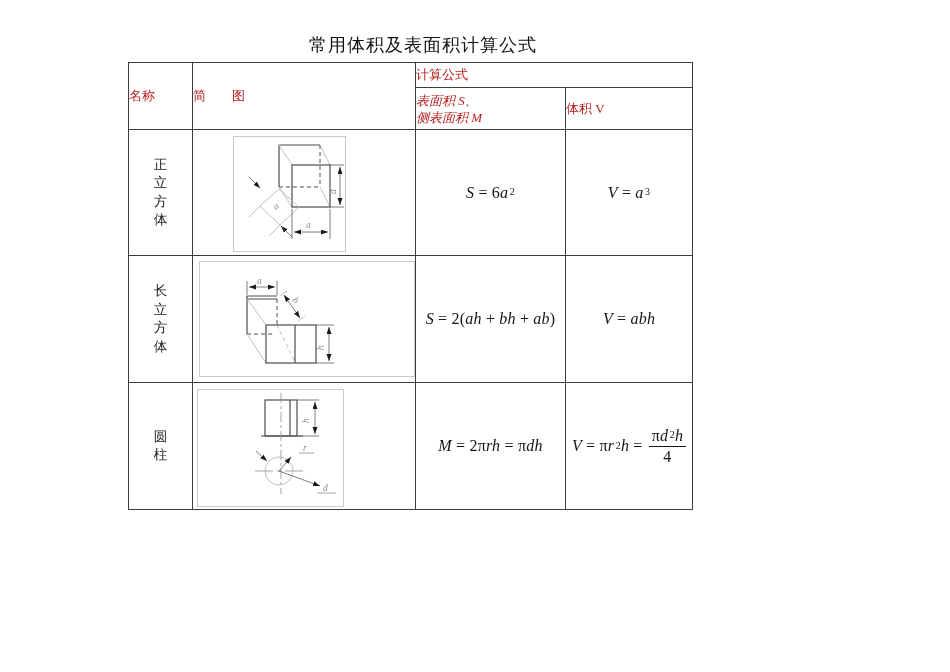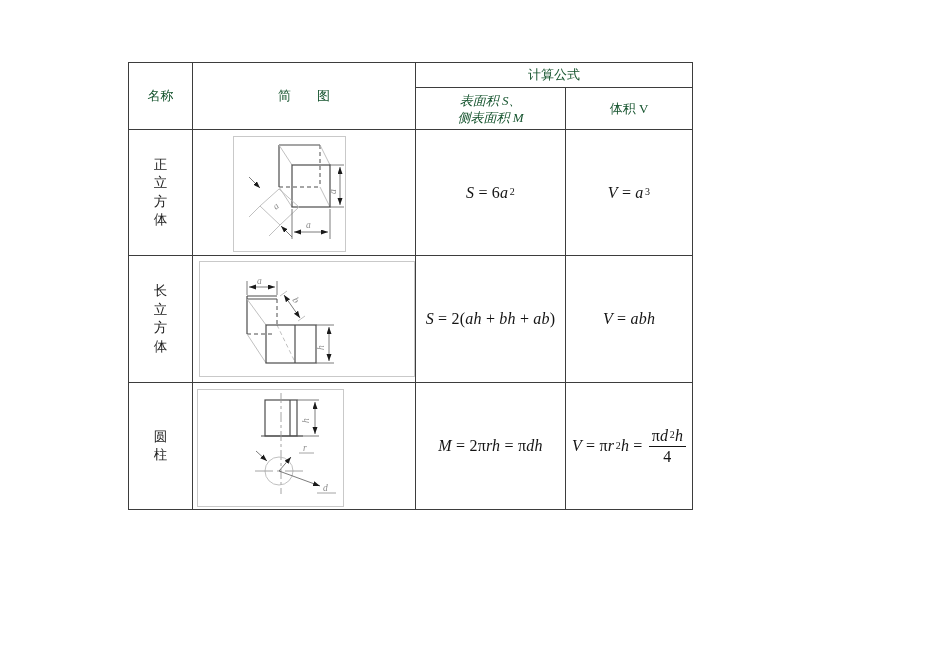--- a/index.html
+++ b/index.html
@@ -3,21 +3,21 @@
 <meta charset="utf-8">
 <style>
   html,body{margin:0;padding:0;background:#fff;}
   .page{position:relative;width:950px;height:672px;background:#ffffff;overflow:hidden;
         font-family:"Liberation Serif","DejaVu Serif",serif;color:#1a1a1a;}
   .title{position:absolute;top:33px;left:0;width:846px;text-align:center;
          font-size:18px;letter-spacing:1px;color:#111;}
   table.ftable{position:absolute;left:128px;top:62px;border-collapse:collapse;
                table-layout:fixed;}
   table.ftable td{border:1.4px solid #3d3d3d;padding:0;background:#fff;}
-  .hc{text-align:center;vertical-align:middle;font-size:13px;color:#14532d;}
+  .hc{text-align:left;vertical-align:middle;font-size:13px;color:#b91c1c;}
   .two-line{white-space:pre-line;line-height:17px;font-style:italic;}
   .nc{text-align:center;vertical-align:middle;font-size:13.5px;line-height:18.5px;
       white-space:pre-line;color:#222;}
   .dc{position:relative;vertical-align:top;}
   .frame{position:absolute;border:1px solid #c9c9c9;background:#fff;}
   .fc{vertical-align:middle;}
   .formula{display:flex;align-items:center;justify-content:center;height:100%;
            font-family:"Liberation Serif","DejaVu Serif",serif;font-size:16px;
            color:#141414;letter-spacing:0.2px;}
   .fseg{white-space:pre;}
@@ -32,20 +32,21 @@
   .lt{stroke:#b9b9b9;stroke-width:0.9;fill:none;}
   .ltd{stroke:#b9b9b9;stroke-width:0.9;fill:none;stroke-dasharray:4 3;}
   .dim{stroke:#5a5a5a;stroke-width:0.8;fill:none;}
   .cl{stroke:#9a9a9a;stroke-width:0.9;fill:none;}
   .lb{font:italic 9.5px "Liberation Serif","DejaVu Serif",serif;fill:#8c8c8c;}
 </style>
 </head>
 <body>
 
 <div class="page">
+  <div class="title">常用体积及表面积计算公式</div>
 
   <table class="ftable">
     <colgroup>
       <col style="width:64px">
         <col style="width:223px">
         <col style="width:150px">
         <col style="width:127px">
     </colgroup>
     <tbody>
       <tr style="height:25px">

